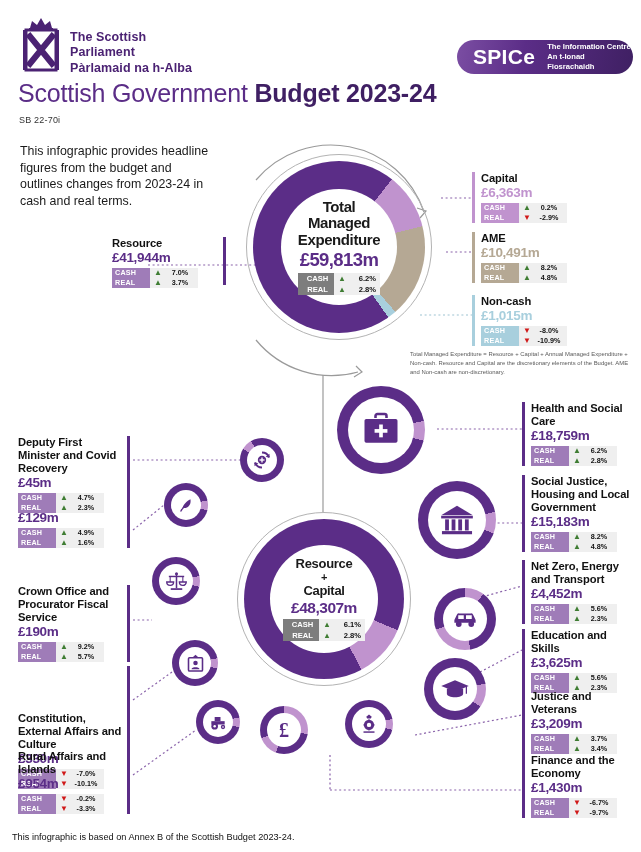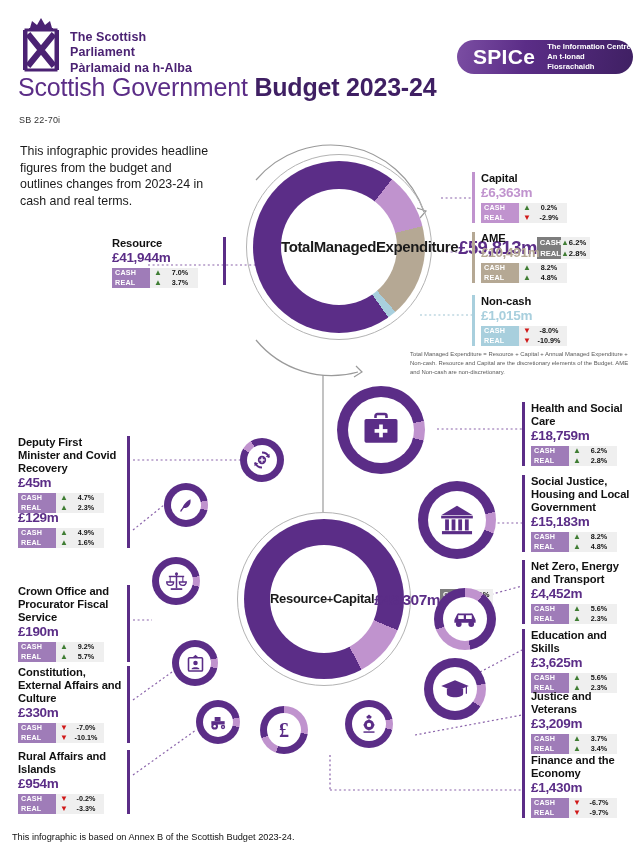--- a/index.html
+++ b/index.html
@@ -20,21 +20,21 @@
                   font-size:12.5px; color:#4b2273; font-weight:600; letter-spacing:.1px;}
   #spice-logo {
     left:457px; top:40px; width:176px; height:34px;
     border-radius:17px;
     background:linear-gradient(100deg,#7b4ea3 0%,#5b2d87 38%,#3f2063 100%);
     display:flex; align-items:center;
   }
   #spice-logo .spice-word { color:#fff; font-weight:bold; font-size:21px; margin-left:16px; letter-spacing:.3px;}
   #spice-logo .spice-sub { color:#fff; font-size:7.6px; font-weight:bold; line-height:1.35; margin-left:12px; }
 
-  #title { left:18px; top:73px; font-size:25px; color:#5b2d87; letter-spacing:-.2px; white-space:nowrap;}
+  #title { left:18px; top:79px; font-size:25px; color:#5b2d87; letter-spacing:-.2px; white-space:nowrap;}
   #title .bold { font-weight:bold; color:#3f1f63; }
   #subtitle { left:19px; top:115px; font-size:9px; color:#333; letter-spacing:.2px;}
 
   #intro { left:20px; top:143px; width:190px; font-size:12.4px; line-height:1.34; color:#1a1a1a;}
 
   
   .metric { position:absolute; }
   .metric .bar { position:absolute; left:0; top:0; width:3px; height:100%; background:#5b2d87; }
   .metric.tan .bar { background:#b5a894; }
   .metric.blue .bar { background:#a8cfdd; }
@@ -49,21 +49,21 @@
   .metric.tan td.lbl { background:#b5a894; color:#fff;}
   .metric.blue td.lbl { background:#a8cfdd; color:#fff;}
   .metric td.arr { width:16px; text-align:center; font-size:8px; }
   .metric td.pct { width:32px; text-align:center; padding-right:4px; color:#111; }
   .up { color:#3f7d33; }
   .down { color:#d01919; }
 
   
   .donut { position:absolute; border-radius:50%; }
   .donut .hole { position:absolute; border-radius:50%; background:#fff;
-                 display:flex; align-items:center; justify-content:space-between; text-align:center;}
+                 display:flex; flex-direction:column; align-items:center; justify-content:center; text-align:center;}
   .ring-outline { position:absolute; border-radius:50%; border:1px solid #b3b3b3; }
 
   #tme-center .t1 { font-size:15px; font-weight:bold; line-height:1.08; letter-spacing:-.4px;}
   #tme-center .t2 { font-size:18.5px; font-weight:bold; color:#5b2d87; letter-spacing:-.6px; margin-top:1px;}
   #rc-center .t1 { font-size:13px; font-weight:bold; line-height:1.12; letter-spacing:-.3px;}
   #rc-center .t2 { font-size:15.5px; font-weight:bold; color:#5b2d87; letter-spacing:-.5px; margin-top:1px;}
   .ctable { border-collapse:collapse; margin-top:2px; background:#efefef; }
   .ctable td { font-size:7.6px; font-weight:bold; height:11px; padding:0;}
   .ctable td.lbl { background:#7d7d7d; color:#fff; width:36px; padding-left:3px;}
   .ctable td.arr { width:16px; text-align:center;}
@@ -489,21 +489,21 @@
         <td class="arr up">▲</td>
         <td class="pct">5.7%</td>
       </tr>
     </tbody>
       </table>
   </div>
 </div>
 
 <div class="metric" style="left:18px; top:666px; width:112px;">
   <div class="bar" style="left:auto; right:0;"></div>
-  <div class="body" style="margin-left:0; ">
+  <div class="body" style="margin-left:0; margin-top:46px;">
     <div class="mname">Constitution, External Affairs and Culture</div>
     <div class="mval">£330m</div>
     <table>
       <tbody>
           <tr>
         <td class="lbl">CASH</td>
         <td class="arr down">▼</td>
         <td class="pct">-7.0%</td>
       </tr>
       <tr>

